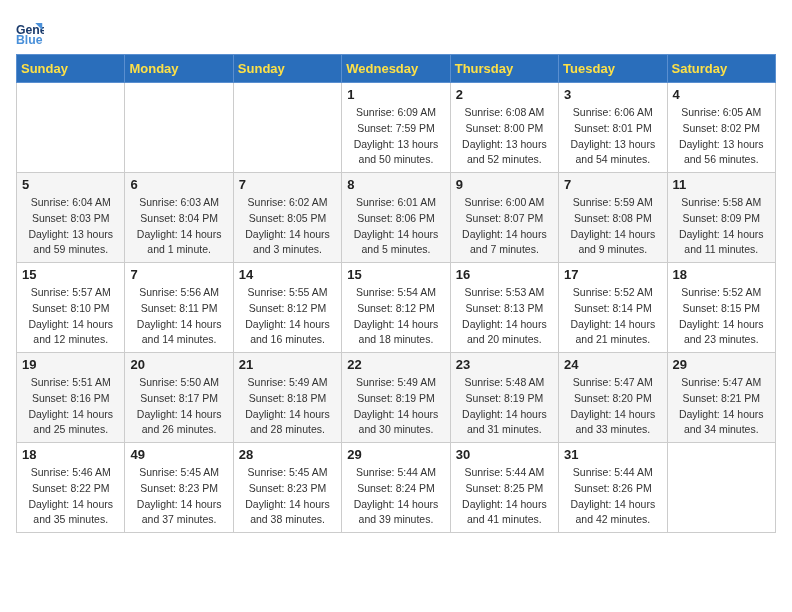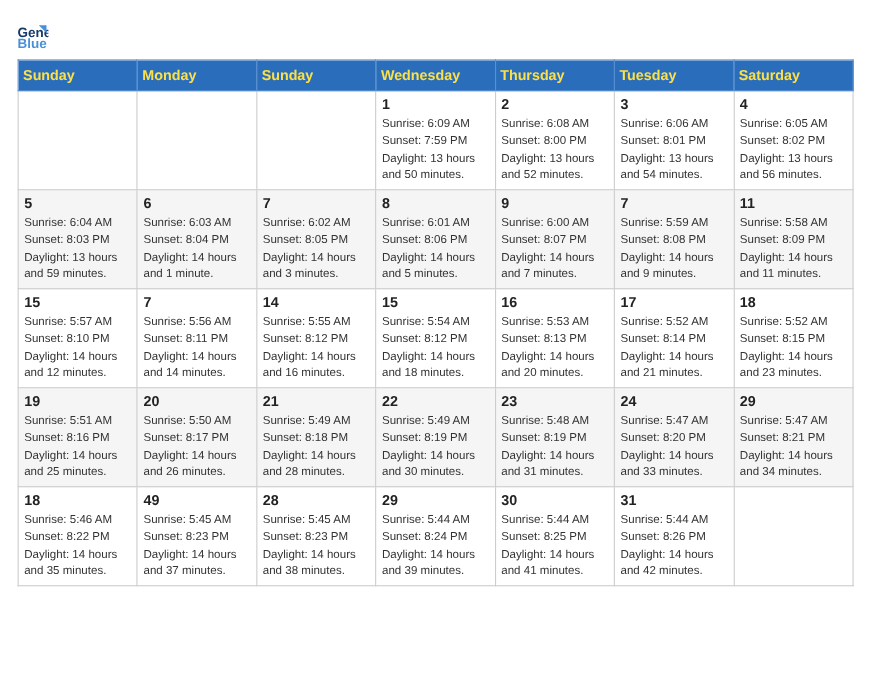--- a/index.html
+++ b/index.html
@@ -65,20 +65,21 @@
     .day-number {
       font-size: 13px;
       font-weight: bold;
       color: #222;
       margin-bottom: 3px;
     }
     .day-info {
       color: #333;
       line-height: 1.5;
       font-size: 10.5px;
+      text-align: center;
     }
     .empty-cell {
       background: #fff !important;
     }
     .calendar tr:nth-child(even) .empty-cell {
       background: #f5f5f5 !important;
     }
   </style>
 </head>
 <body>

